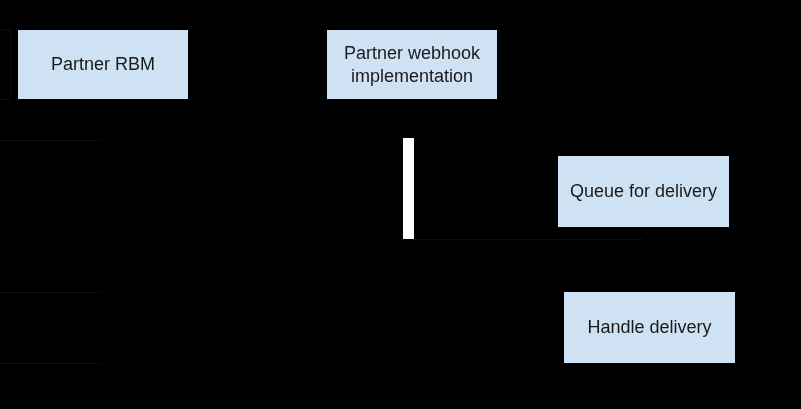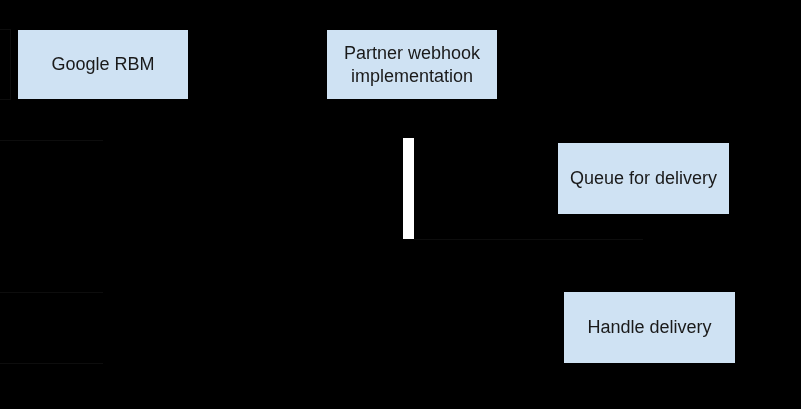--- a/index.html
+++ b/index.html
@@ -23,21 +23,21 @@
     align-items: center;
     justify-content: center;
     text-align: center;
     font-size: 18px;
     line-height: 1.25;
     box-sizing: border-box;
     padding: 0 4px;
   }
   .node-google   { left: 18px;  top: 30px;  width: 170px; height: 69px; }
   .node-partner  { left: 327px; top: 30px;  width: 170px; height: 69px; }
-  .node-queue    { left: 558px; top: 143px; width: 171px; height: 71px; }
+  .node-queue    { left: 558px; top: 156px; width: 171px; height: 71px; }
   .node-failures { left: 564px; top: 292px; width: 171px; height: 71px; }
   .activation-bar {
     position: absolute;
     left: 403px; top: 138px;
     width: 11px; height: 101px;
     background: var(--activation-bar, #ffffff);
   }
   .faint-line {
     position: absolute;
     background: var(--faint-line, #0d0d0d);
@@ -57,21 +57,21 @@
 
   <div class="faint-line edge-remnant-top"></div>
   <div class="faint-line edge-remnant-bottom"></div>
   <div class="faint-line edge-remnant-right"></div>
 
   <div class="faint-line line-msg-1"></div>
   <div class="faint-line line-msg-2"></div>
   <div class="faint-line line-msg-3"></div>
   <div class="faint-line line-queue"></div>
 
-  <div class="node node-google">Google RBM</div>
+  <div class="node node-google">Partner RBM</div>
 
   <div class="node node-partner">Partner webhook implementation</div>
 
   <div class="node node-queue">Queue for delivery</div>
 
   <div class="node node-failures">Handle delivery</div>
 
   <div class="activation-bar"></div>
 
 </div>

